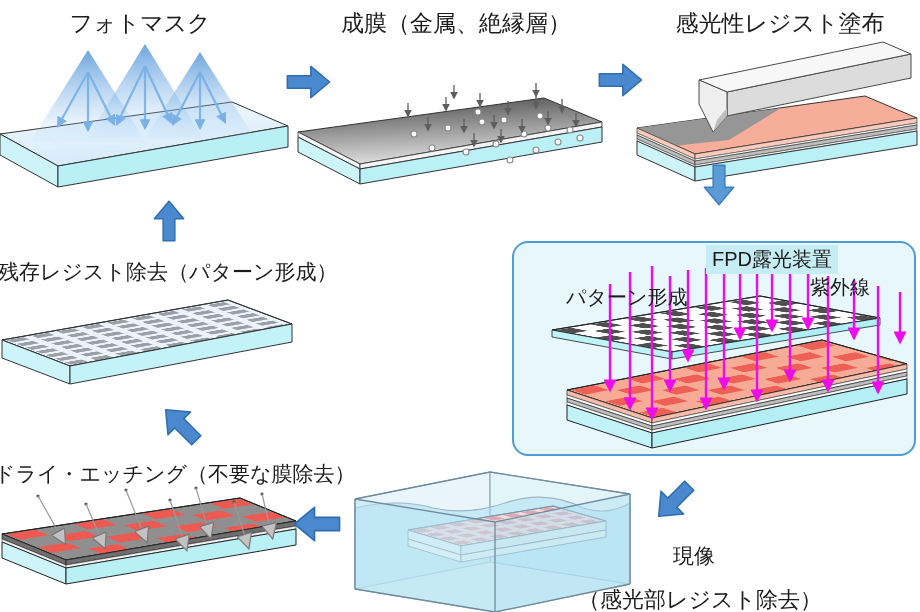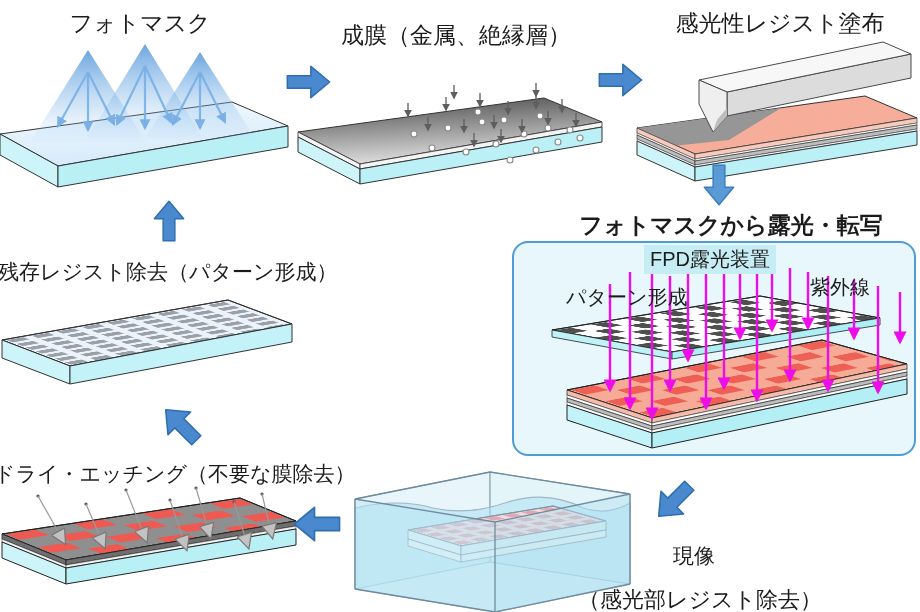--- a/index.html
+++ b/index.html
@@ -23,23 +23,22 @@
     position:absolute; left:512px; top:241px; width:404px; height:215px;
     background:#E8F7FB; border:2.5px solid #4E9CD6; border-radius:16px;
   }
 </style>
 </head>
 <body>
 
 <div class="canvas">
 
   <div class="title center" style="left:27px; top:8px; width:226px;">フォトマスク</div>
-  <div class="title center" style="left:336px; top:20px; width:240px;">成膜（金属、絶縁層）</div>
+  <div class="title center" style="left:336px; top:8px; width:240px;">成膜（金属、絶縁層）</div>
   <div class="title center" style="left:664px; top:8px; width:232px;text-align:center;">感光性レジスト塗布</div>
-  <div class="title center bold" style="left:556px; top:210px; width:350px;">フォトマスクから露光・転写</div>
   <div class="title" style="left:-6px; top:460px; font-size:21px;">ドライ・エッチング（不要な膜除去）</div>
   <div class="title" style="left:-2px; top:258px; font-size:21px;">残存レジスト除去（パターン形成）</div>
   <div class="title center" style="left:634px; top:542px; width:120px; font-size:21px;">現像</div>
   <div class="title center" style="left:578px; top:585px; width:240px; font-size:22px;">（感光部レジスト除去）</div>
 
   <svg class="art" style="left:0; top:42px; width:290px; height:146px;" viewBox="0 0 290 146">
     <defs>
       <linearGradient id="g-glass" x1="0" y1="0" x2="0.25" y2="1">
         <stop offset="0" stop-color="#f4fafe"></stop>
           <stop offset="1" stop-color="#d6eafa"></stop>
@@ -204,21 +203,21 @@
       <line x1="245" y1="24" x2="245" y2="158" marker-end="url(#mk-uv)"></line>
       <line x1="260" y1="20" x2="260" y2="88" marker-end="url(#mk-uv)"></line>
       <line x1="278" y1="26" x2="278" y2="138" marker-end="url(#mk-uv)"></line>
       <line x1="296" y1="30" x2="296" y2="86" marker-end="url(#mk-uv)"></line>
       <line x1="316" y1="34" x2="316" y2="148" marker-end="url(#mk-uv)"></line>
       <line x1="342" y1="38" x2="342" y2="96" marker-end="url(#mk-uv)"></line>
       <line x1="366" y1="44" x2="366" y2="150" marker-end="url(#mk-uv)"></line>
       <line x1="388" y1="50" x2="388" y2="100" marker-end="url(#mk-uv)"></line>
     </g>
   </svg>
-  <div class="hl-label" style="left:644px; top:245px;">FPD露光装置</div>
+  <div class="hl-label" style="left:706px; top:245px;">FPD露光装置</div>
   <div class="plain-label" style="left:566px; top:284px;">パターン形成</div>
   <div class="plain-label" style="left:810px; top:274px;">紫外線</div>
 
   <svg class="art" style="left:348px; top:458px; width:292px; height:154px;" viewBox="0 0 292 154">
     <defs>
       <pattern id="pm-dev" patternUnits="userSpaceOnUse" width="1" height="1" patternTransform="matrix(18.1,-3,13.25,4,60,72)">
         <rect x="0.15" y="0.15" width="0.62" height="0.62" fill="#dfa9b2"></rect>
       </pattern>
     </defs>
 

